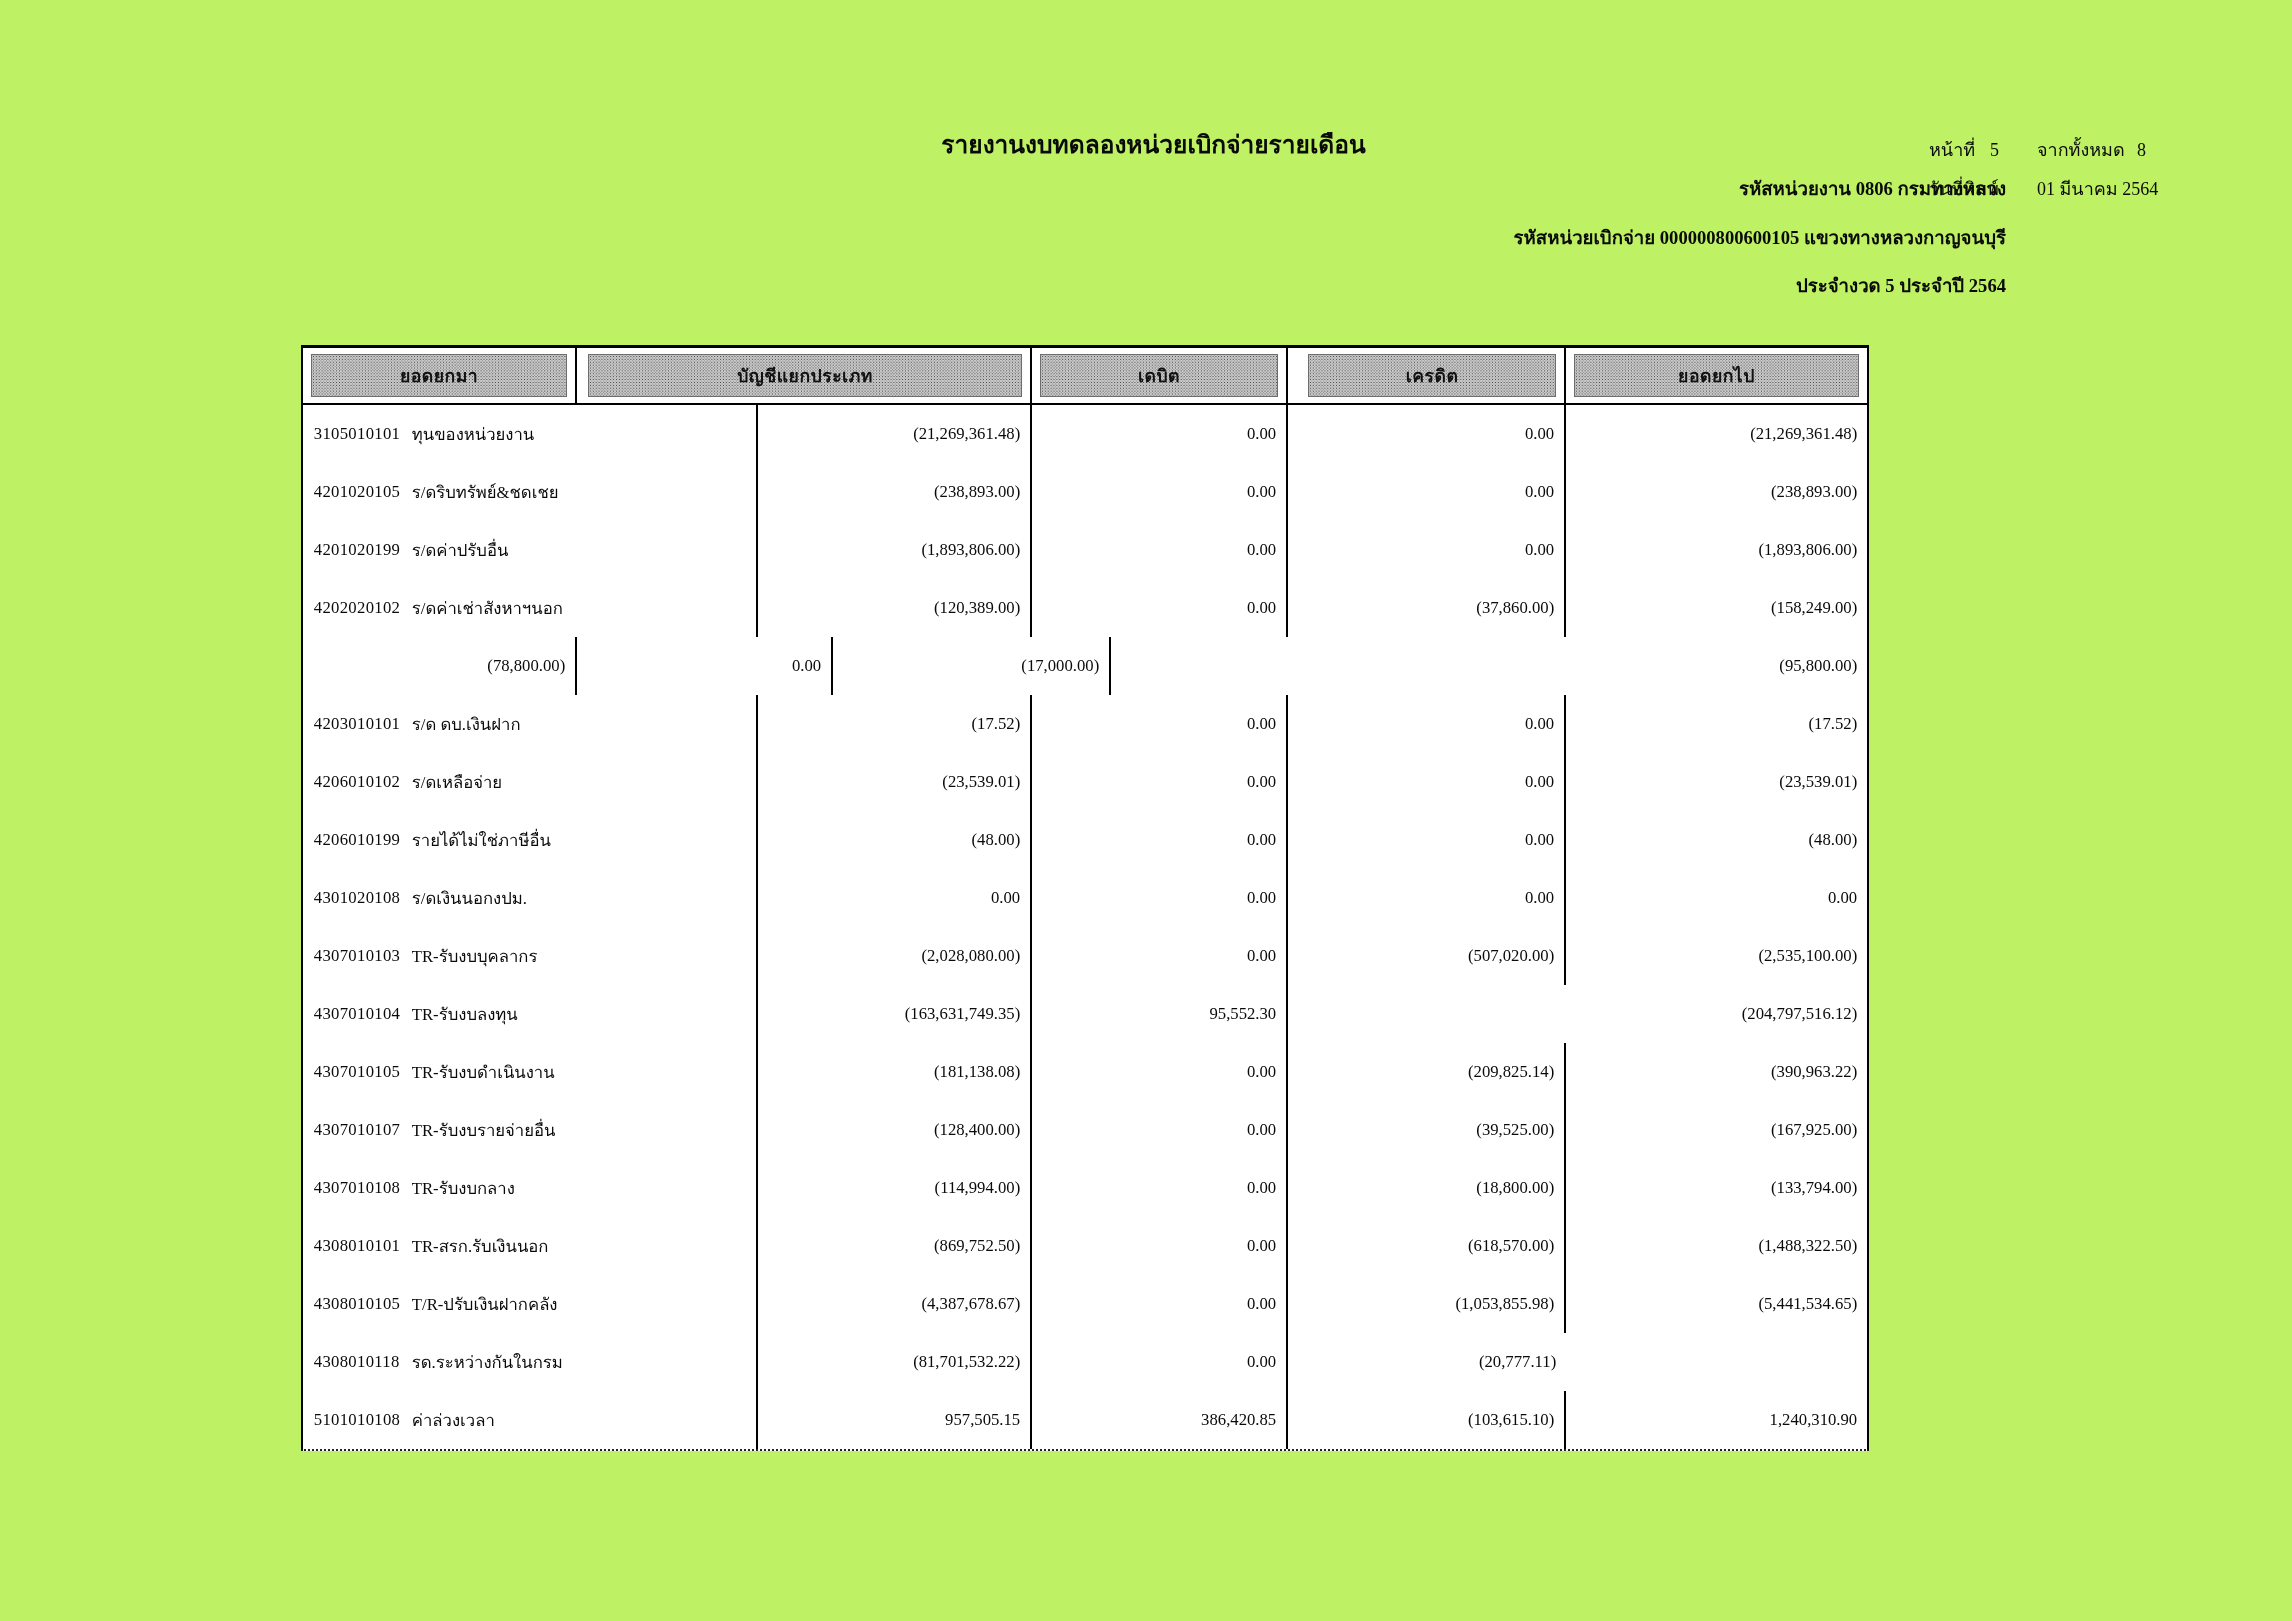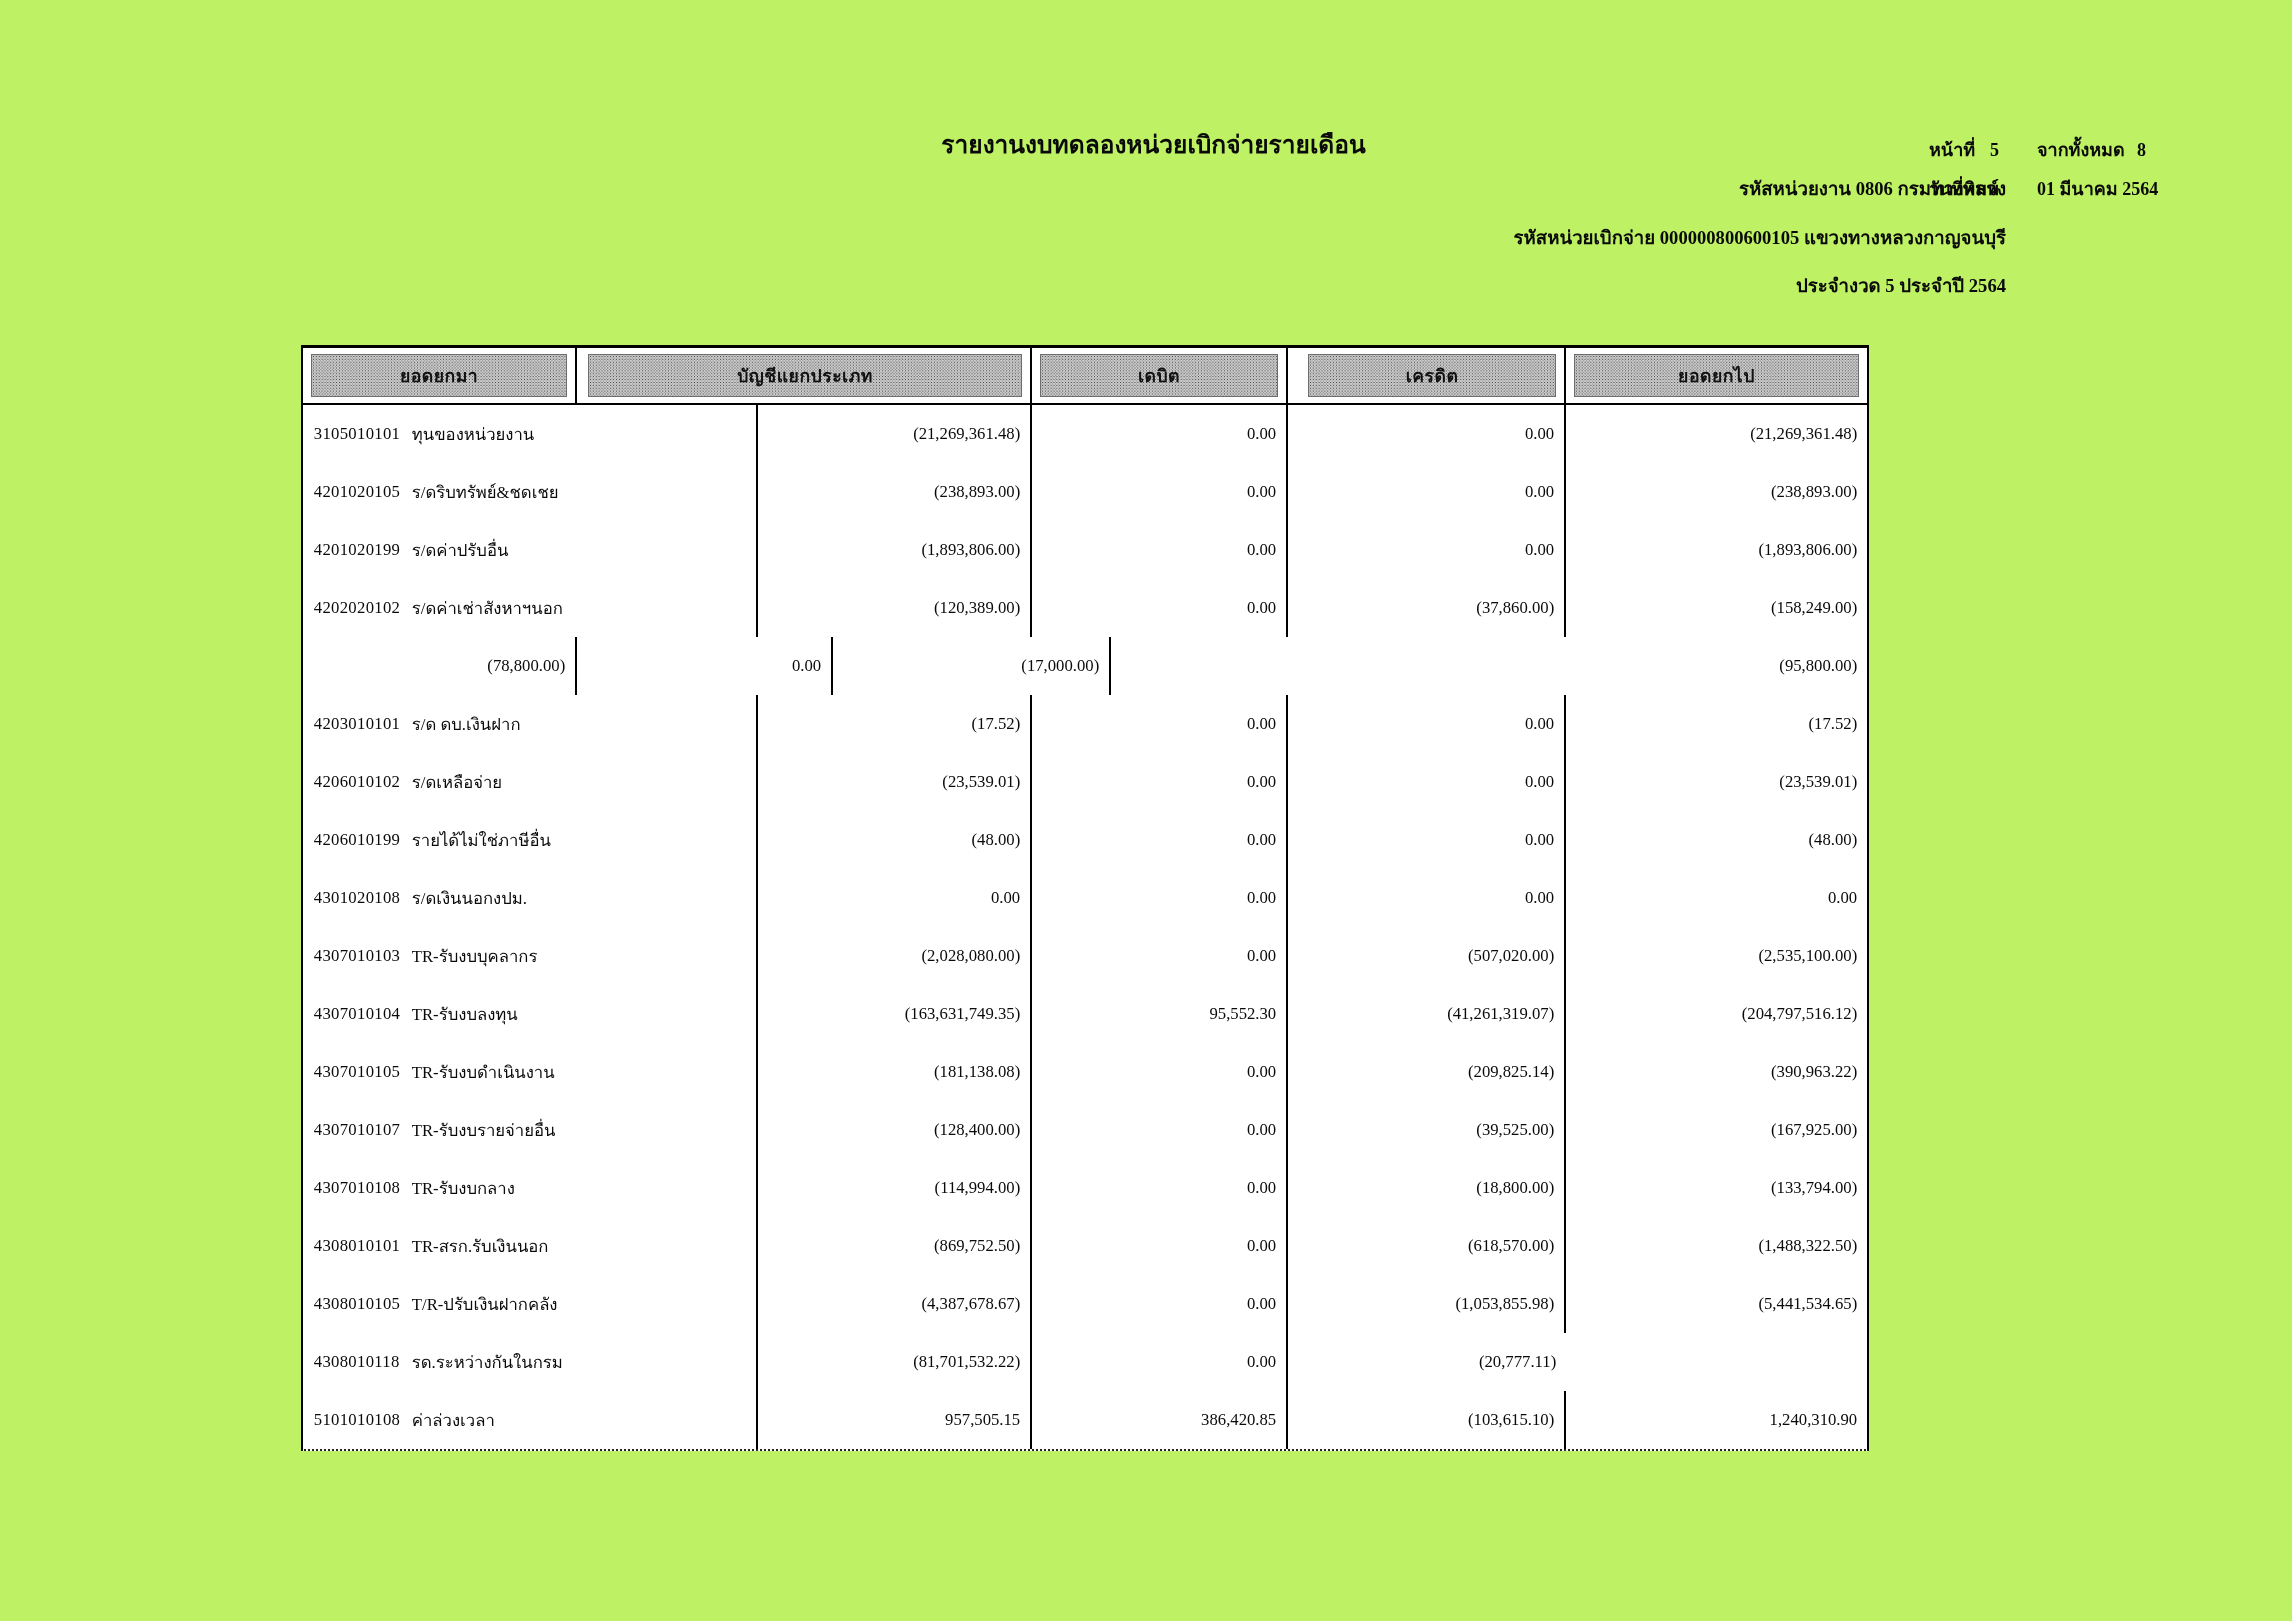--- a/index.html
+++ b/index.html
@@ -9,21 +9,21 @@
     position:relative;overflow:hidden;
   }
   .page{position:absolute;inset:0;background:#bef264;}
 
   
   .doc-header{position:absolute;left:301px;top:131px;width:1705px;text-align:center;}
   .doc-title{font-size:24.5px;font-weight:bold;line-height:1.15;margin-bottom:18.6px;}
   .doc-sub{font-size:18.6px;font-weight:bold;line-height:1.2;margin-bottom:26.5px;text-align:right;}
 
   
-  .page-info{position:absolute;left:1929px;top:135px;font-size:18px;font-weight:bold;}
+  .page-info{position:absolute;left:1929px;top:135px;font-size:18px;font-weight:normal;}
   .pi-row{display:flex;align-items:baseline;margin-bottom:9.8px;white-space:nowrap;}
   .pi-w1{display:inline-block;width:61px;}
   .pi-w2{display:inline-block;width:47px;}
   .pi-w3{display:inline-block;width:100px;}
   .pi-lbl2{display:inline-block;width:108px;}
 
   
   .report-table{
     position:absolute;left:301px;top:345px;width:1568px;box-sizing:border-box;
     border-left:2px solid #000;border-right:2.9px solid #000;border-bottom:2px dotted #222;
@@ -202,21 +202,20 @@
     <div class="td c5 num">(2,535,100.00)</div>
   </div>
 
   <div class="tr">
     <div class="td c1">
       <span class="code">4307010104</span>
       <span class="name">TR-รับงบลงทุน</span>
     </div>
     <div class="td c2 num">(163,631,749.35)</div>
     <div class="td c3 num">95,552.30</div>
-    <div class="td c4 num">(41,261,319.07)</div>
     <div class="td c5 num">(204,797,516.12)</div>
   </div>
 
   <div class="tr">
     <div class="td c1">
       <span class="code">4307010105</span>
       <span class="name">TR-รับงบดำเนินงาน</span>
     </div>
     <div class="td c2 num">(181,138.08)</div>
     <div class="td c3 num">0.00</div>

